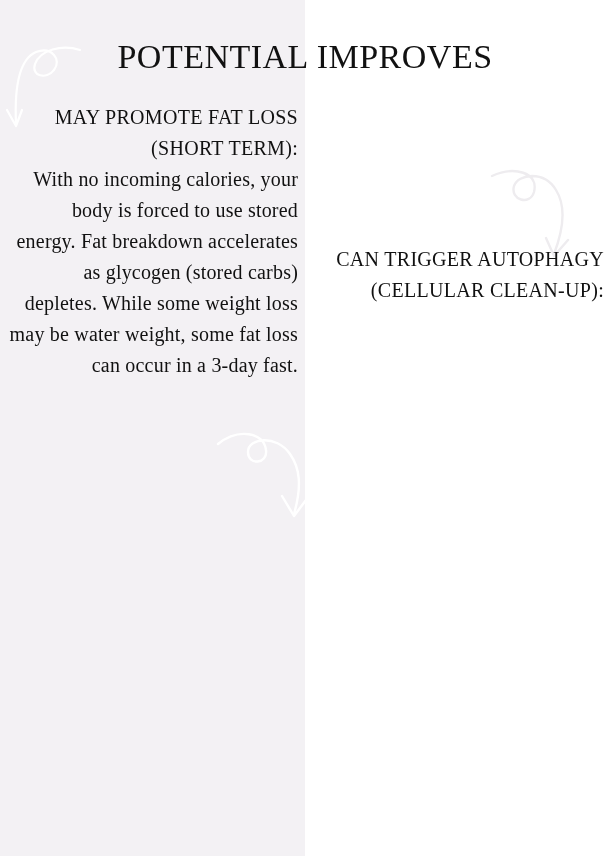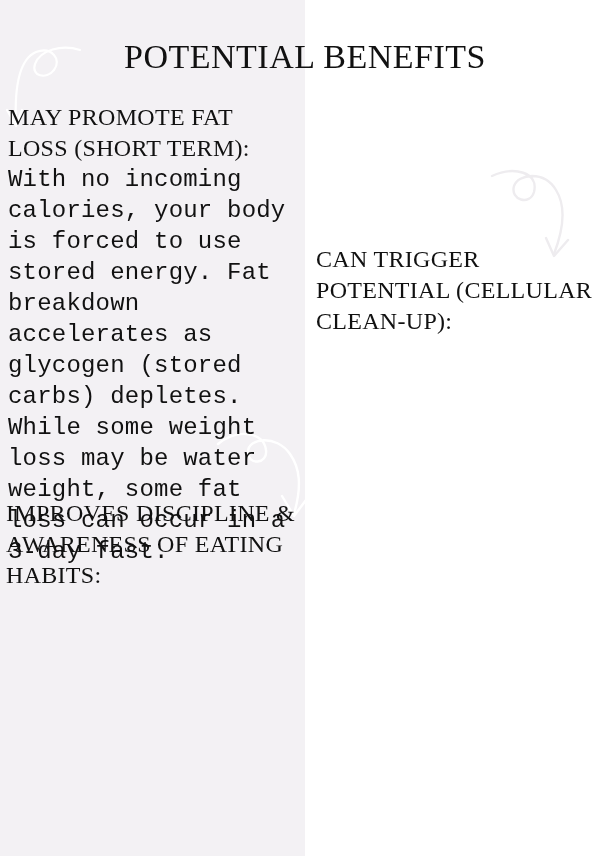--- a/index.html
+++ b/index.html
@@ -31,33 +31,32 @@
       text-align: center;
       font-family: "Liberation Serif", serif;
       font-size: 34px;
       letter-spacing: 0.5px;
       line-height: 42px;
       margin: 0;
       font-weight: normal;
     }
     .section {
       position: absolute;
-      text-align: left;
+      text-align: right;
       font-family: "Liberation Serif", serif;
-      font-size: 24px;
+      font-size: 20px;
       line-height: 31px;
       letter-spacing: 0.2px;
     }
     .section .heading {
       display: block;
       letter-spacing: 0.3px;
     }
     .section .body {
       display: block;
-      font-family: Liberation Mono, monospace;
     }
     #sec-fat {
       left: 8px;
       top: 102px;
       width: 290px;
     }
     #sec-auto {
       left: 316px;
       top: 244px;
       width: 288px;
@@ -85,26 +84,25 @@
 <svg class="deco" style="left:484px; top:166px;" width="100" height="100" viewBox="0 0 100 100">
   <path d="M8 10 C30 0, 55 6, 50 26 C46 40, 26 34, 30 20 C34 8, 60 4, 72 24 C82 40, 80 62, 70 88" fill="none" stroke="#eeecef" stroke-width="2.4" stroke-linecap="round"></path>
   <path d="M62 72 L70 90 L84 74" fill="none" stroke="#eeecef" stroke-width="2.4" stroke-linecap="round" stroke-linejoin="round"></path>
 </svg>
 
 <svg class="deco" style="left:214px; top:430px;" width="100" height="90" viewBox="0 0 100 90">
   <path d="M4 14 C24 -2, 50 2, 52 20 C54 34, 34 36, 34 22 C34 8, 62 4, 76 24 C86 38, 88 56, 80 84" fill="none" stroke="#ffffff" stroke-width="2.4" stroke-linecap="round"></path>
   <path d="M68 66 L80 86 L92 70" fill="none" stroke="#ffffff" stroke-width="2.4" stroke-linecap="round" stroke-linejoin="round"></path>
 </svg>
 
-<h1 class="page-title">POTENTIAL BENEFITS</h1>
+<h1 class="page-title">POTENTIAL IMPROVES</h1>
 
 <div class="section" id="sec-fat">
   <span class="heading">MAY PROMOTE FAT LOSS (SHORT TERM):</span>
   <span class="body">With no incoming calories, your body is forced to use stored energy. Fat breakdown accelerates as glycogen (stored carbs) depletes. While some weight loss may be water weight, some fat loss can occur in a 3-day fast.</span>
 </div>
 
 <div class="section" id="sec-auto">
-  <span class="heading">CAN TRIGGER POTENTIAL (CELLULAR CLEAN-UP):</span>
+  <span class="heading">CAN TRIGGER AUTOPHAGY (CELLULAR CLEAN-UP):</span>
 </div>
 
 <div class="section" id="sec-disc">
-  <span class="heading">IMPROVES DISCIPLINE &amp; AWARENESS OF EATING HABITS:</span>
 </div>
 
 </body></html>

